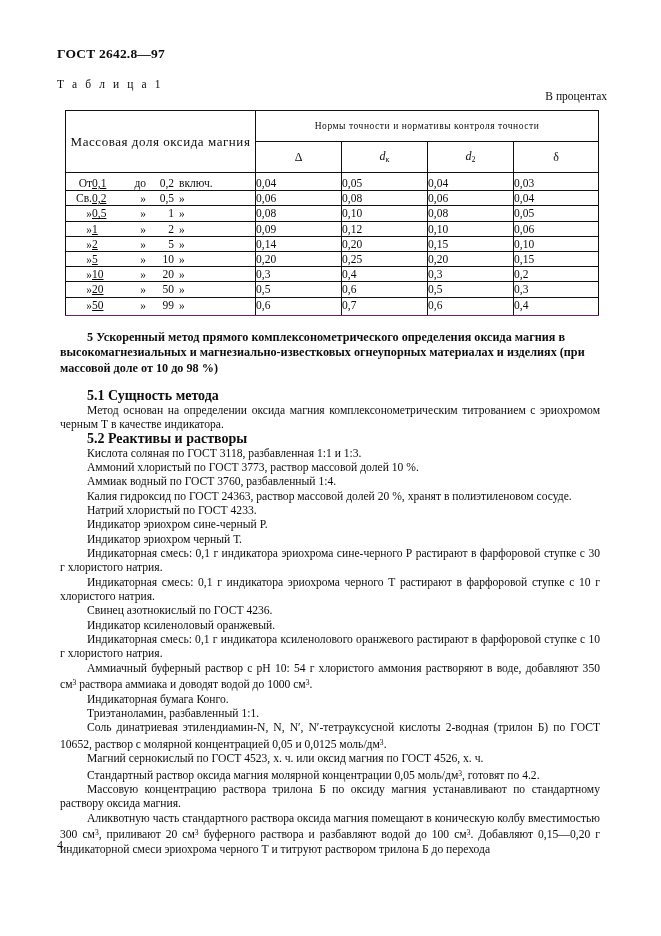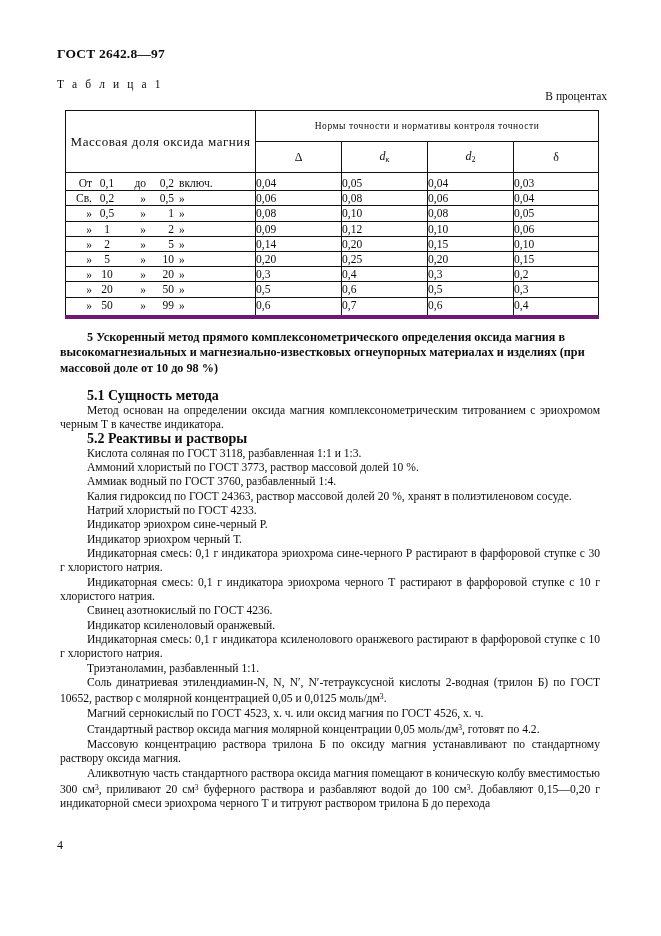--- a/index.html
+++ b/index.html
@@ -121,28 +121,28 @@
     font-size: 11.5px;
     height: 14.2px;
     line-height: 14.2px;
     padding-left: 23px;
   }
   .rng {
     display: inline-block;
     white-space: nowrap;
   }
   .rng .c1 { display: inline-block; width: 26px; text-align: right; }
-  .rng .c2 { display: inline-block; width: 30px; text-align: center; }
+  .rng .c2 { display: inline-block; width: 30px; text-align: left; text-decoration: underline; }
   .rng .c3 { display: inline-block; width: 24px; text-align: right; }
   .rng .c4 { display: inline-block; width: 28px; text-align: right; }
   .rng .c5 { display: inline-block; width: 46px; text-align: left; padding-left: 5px; }
 
   
   tbody.body-block tr:first-child td { border-top: 1px solid #111; }
-  tbody.body-block tr:last-child td  { border-bottom: 4px solid #701a75; }
+  tbody.body-block tr:last-child td  { border-bottom: 1px solid #701a75; }
 
   
   .content {
     position: absolute;
     left: 60px;
     top: 330px;
     width: 540px;
     font-size: 11.6px;
     line-height: 14.35px;
     text-align: justify;
@@ -290,21 +290,23 @@
     <p class="para">Калия гидроксид по ГОСТ 24363, раствор массовой долей 20 %, хранят в полиэтиленовом сосуде.</p>
     <p class="para">Натрий хлористый по ГОСТ 4233.</p>
     <p class="para">Индикатор эриохром сине-черный Р.</p>
     <p class="para">Индикатор эриохром черный Т.</p>
     <p class="para">Индикаторная смесь: 0,1 г индикатора эриохрома сине-черного Р растирают в фарфоровой ступке с 30 г хлористого натрия.</p>
     <p class="para">Индикаторная смесь: 0,1 г индикатора эриохрома черного Т растирают в фарфоровой ступке с 10 г хлористого натрия.</p>
     <p class="para">Свинец азотнокислый по ГОСТ 4236.</p>
     <p class="para">Индикатор ксиленоловый оранжевый.</p>
     <p class="para">Индикаторная смесь: 0,1 г индикатора ксиленолового оранжевого растирают в фарфоровой ступке с 10 г хлористого натрия.</p>
 
-
+    <p class="para"><span>Аммиачный буферный раствор с рН 10: 54 г хлористого аммония растворяют в воде, добавляют 350 см</span><sup>3</sup><span> раствора аммиака и доводят водой до 1000 см</span><sup>3</sup><span>.</span></p>
+
+    <p class="para">Индикаторная бумага Конго.</p>
     <p class="para">Триэтаноламин, разбавленный 1:1.</p>
 
     <p class="para"><span>Соль динатриевая этилендиамин-N, N, N′, N′-тетрауксусной кислоты 2-водная (трилон Б) по ГОСТ 10652, раствор с молярной концентрацией 0,05 и 0,0125 моль/дм</span><sup>3</sup><span>.</span></p>
 
     <p class="para">Магний сернокислый по ГОСТ 4523, х. ч. или оксид магния по ГОСТ 4526, х. ч.</p>
 
     <p class="para"><span>Стандартный раствор оксида магния молярной концентрации 0,05 моль/дм</span><sup>3</sup><span>, готовят по 4.2.</span></p>
 
     <p class="para">Массовую концентрацию раствора трилона Б по оксиду магния устанавливают по стандартному раствору оксида магния.</p>
 

